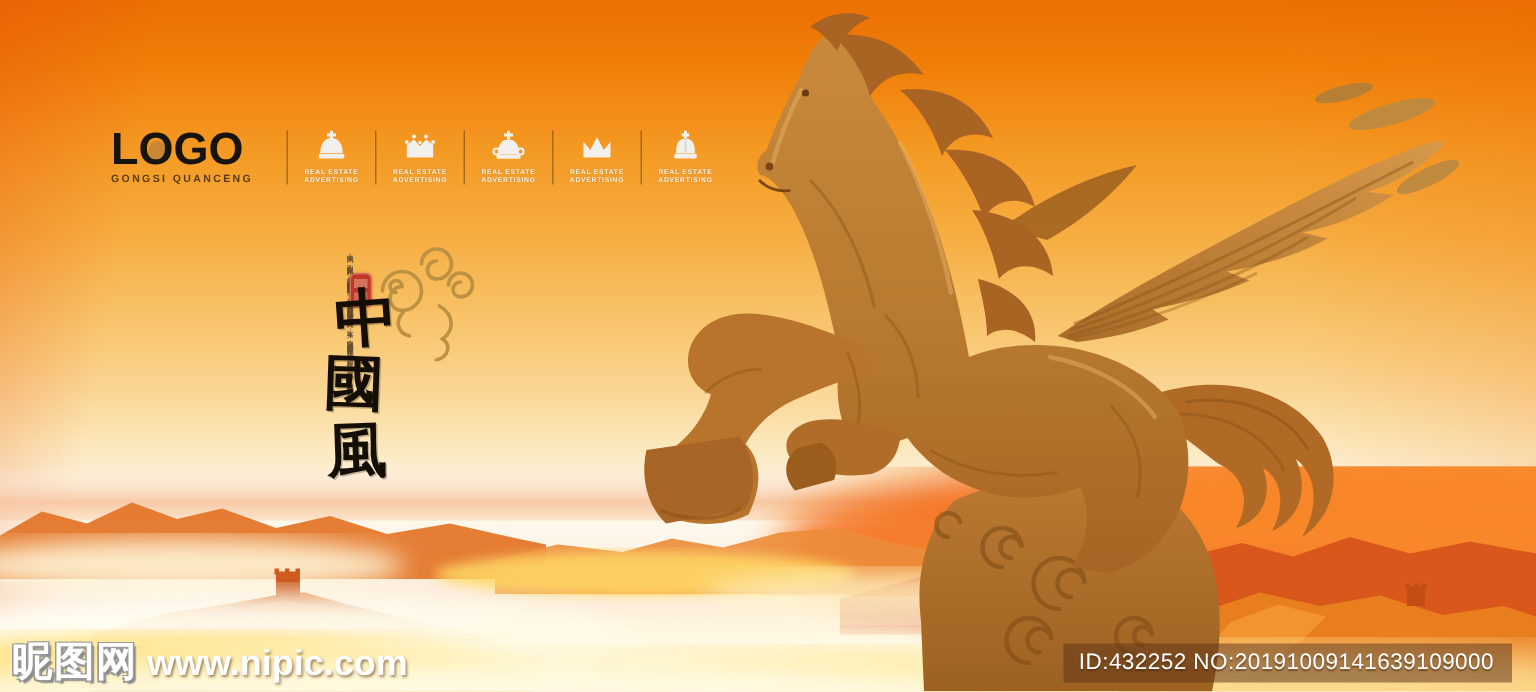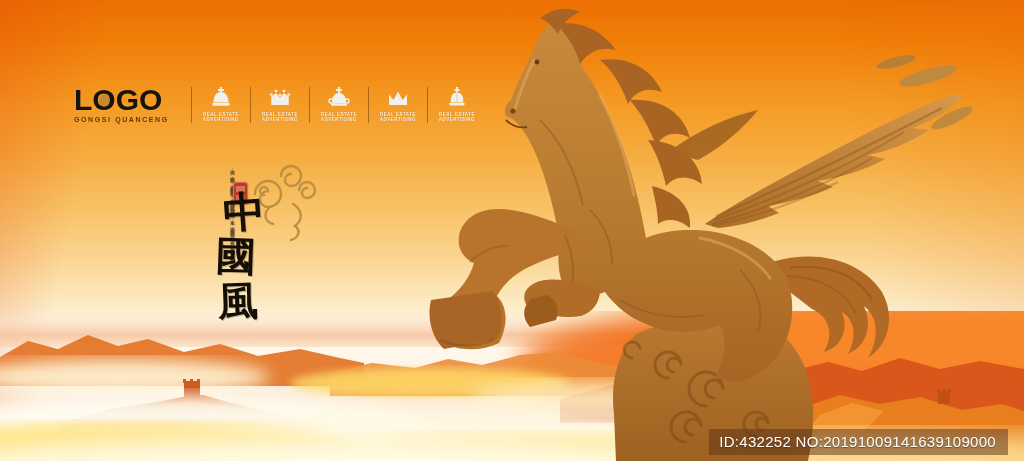--- a/index.html
+++ b/index.html
@@ -395,14 +395,18 @@
       <i></i>
       <em></em>
     </div>
 
   <div class="calligraphy">
     <div class="c1">中</div>
     <div class="c2">國</div>
     <div class="c3">風</div>
   </div>
 
+  <div class="wm-left">
+    <span class="wm-site">昵图网</span>
+    <span class="wm-url">www.nipic.com</span>
+  </div>
   <div class="wm-right">ID:432252 NO:20191009141639109000</div>
 </div>
 
 </body></html>

